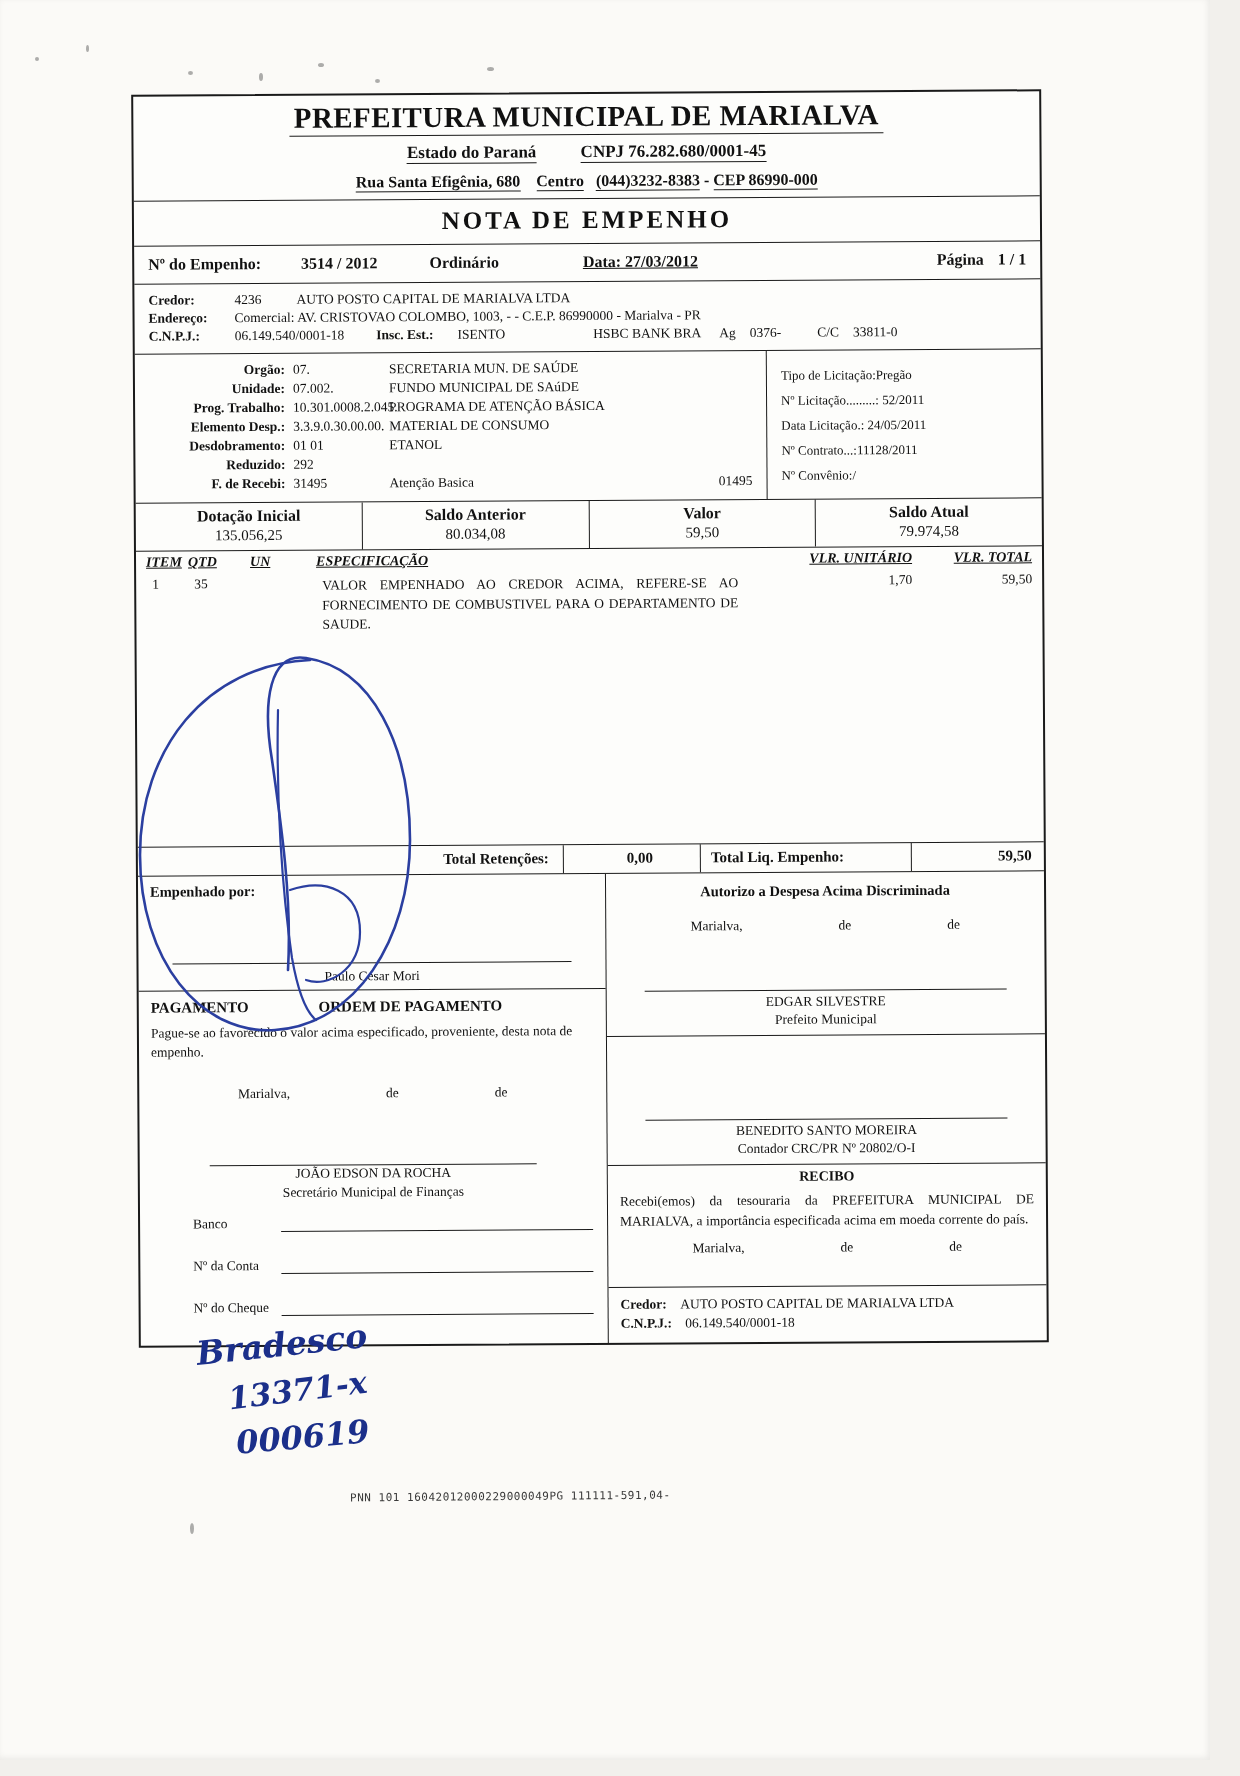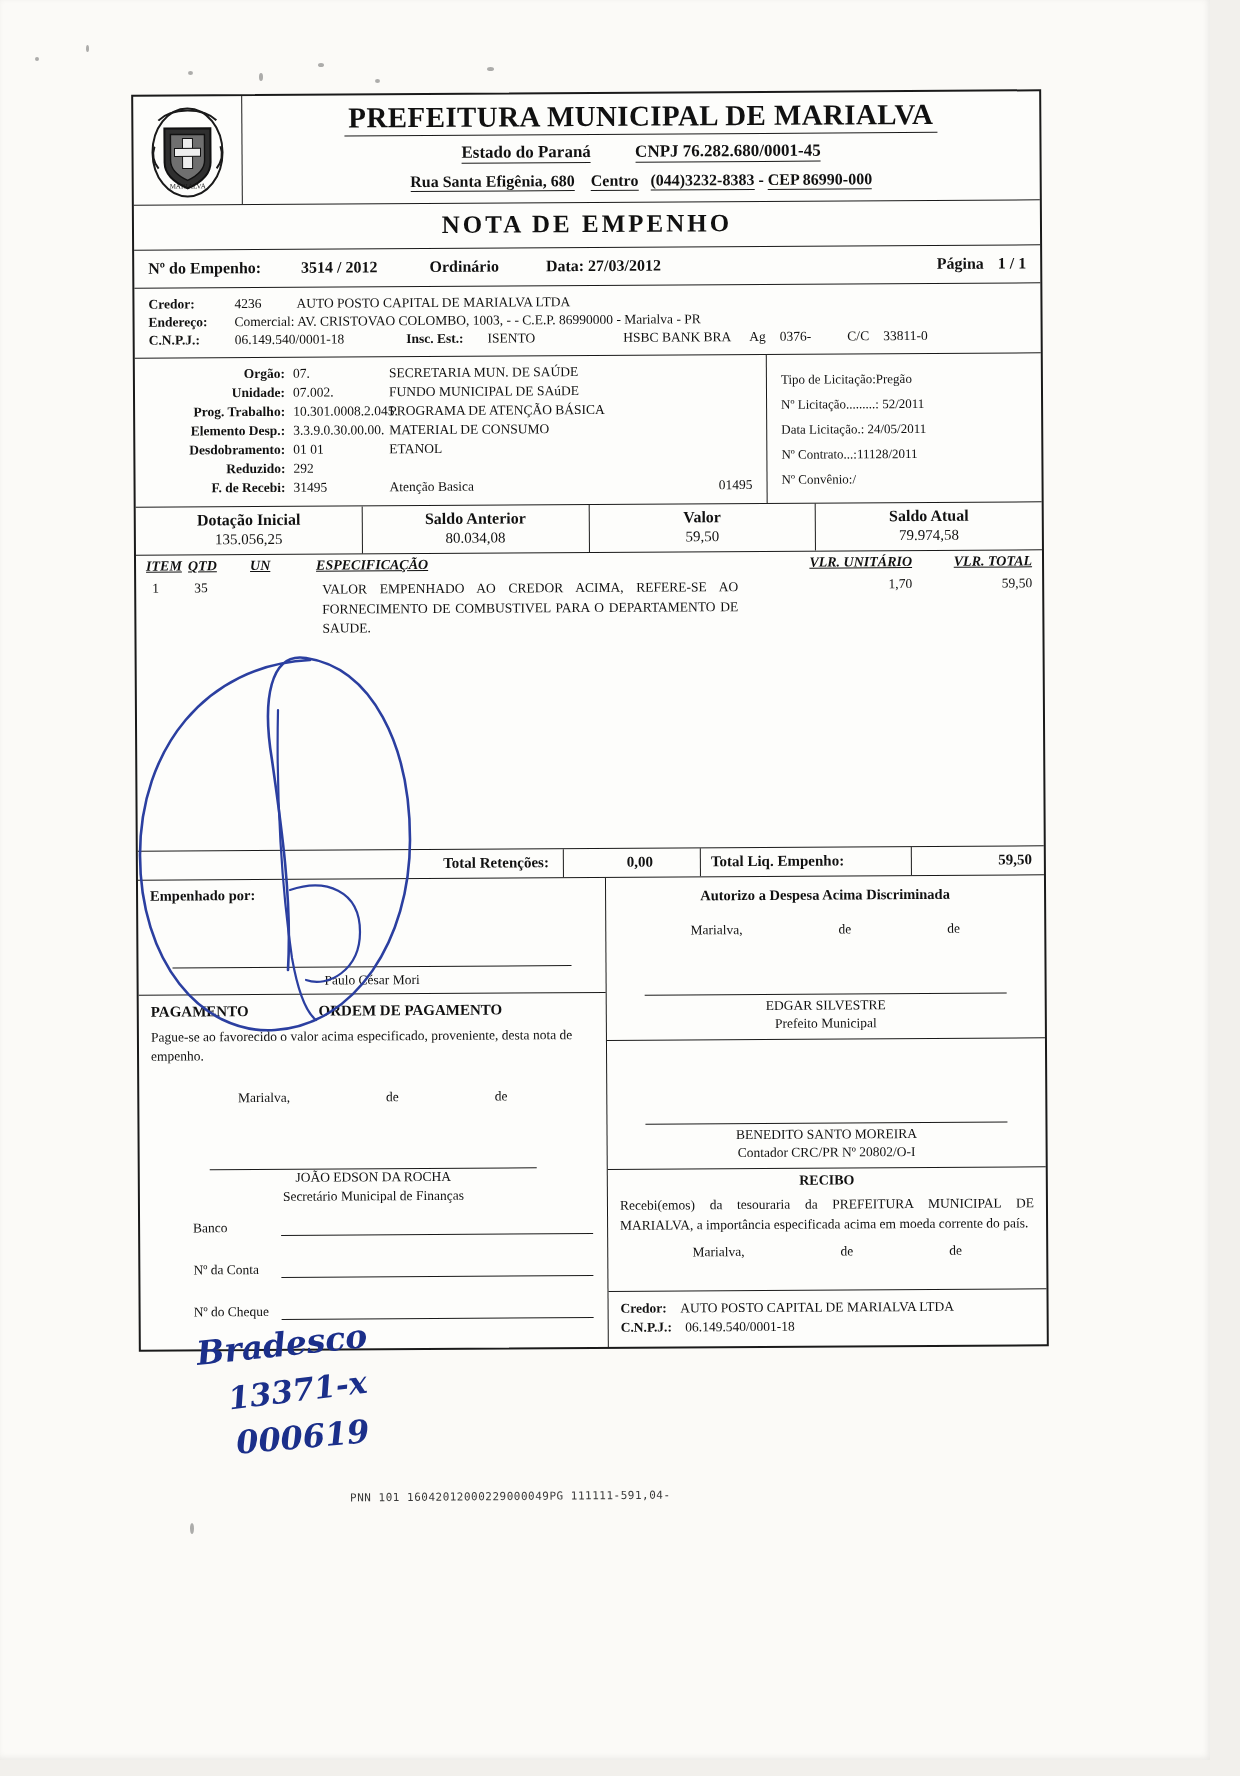--- a/index.html
+++ b/index.html
@@ -109,21 +109,21 @@
     display: flex;
     align-items: baseline;
     font-size: 16px;
     padding: 9px 14px 10px 14px;
     font-weight: bold;
   }
   .emp-row .lbl { font-weight: bold; }
   .emp-row .v { font-weight: bold; }
   .emp-num { margin-left: 40px; }
   .emp-type { margin-left: 52px; }
-  .emp-date { margin-left: 47px; }
+  .emp-date { margin-left: 84px; text-decoration: underline; }
   .emp-page { margin-left: auto; }
 
   
   .cred {
     padding: 6px 14px 7px 14px;
     font-size: 13.5px;
   }
   .cred .line { display: flex; align-items: baseline; margin: 2px 0; }
   .cred .k { font-weight: bold; width: 86px; }
   .cred .num { width: 62px; }
@@ -317,33 +317,20 @@
   <div class="speck" style="left:188px; top:71px;  width:5px; height:4px;"></div>
   <div class="speck" style="left:259px; top:73px;  width:4px; height:8px;"></div>
   <div class="speck" style="left:318px; top:63px;  width:6px; height:4px;"></div>
   <div class="speck" style="left:375px; top:79px;  width:5px; height:4px;"></div>
   <div class="speck" style="left:487px; top:67px;  width:7px; height:4px;"></div>
   <div class="speck" style="left:190px; top:1523px;width:4px; height:11px;"></div>
 
   <div id="doc">
 
     <div class="header row-sep">
-      <div class="crest-cell">
-        <svg class="crest" viewBox="0 0 78 96">
-          <ellipse cx="39" cy="50" rx="35" ry="44" fill="none" stroke="#1a1a1a" stroke-width="2"></ellipse>
-          <path d="M16 26 h46 v34 q0 16 -23 26 q-23 -10 -23 -26 z" fill="#2f2f2f" stroke="#111" stroke-width="2"></path>
-          <path d="M22 32 h34 v26 q0 12 -17 20 q-17 -8 -17 -20 z" fill="#6f6f6f" stroke="#111" stroke-width="1.4"></path>
-          <rect x="34" y="36" width="10" height="30" fill="#eee" stroke="#111" stroke-width="1"></rect>
-          <rect x="26" y="46" width="26" height="8" fill="#eee" stroke="#111" stroke-width="1"></rect>
-          <path d="M10 18 q10 -10 29 -10 q19 0 29 10" fill="none" stroke="#1a1a1a" stroke-width="2"></path>
-          <path d="M6 44 q-4 12 4 22" fill="none" stroke="#1a1a1a" stroke-width="2"></path>
-          <path d="M72 44 q4 12 -4 22" fill="none" stroke="#1a1a1a" stroke-width="2"></path>
-          <text x="39" y="86" font-size="7" text-anchor="middle" fill="#1a1a1a" font-family="Liberation Serif, serif">MARIALVA</text>
-        </svg>
-      </div>
       <div class="header-txt">
         <div class="h-title">PREFEITURA MUNICIPAL DE MARIALVA</div>
         <div class="h-line2">
           <span class="estado">Estado do Paraná</span>
           <span class="cnpj">CNPJ 76.282.680/0001-45</span>
         </div>
         <div class="h-line3">
           <span class="ul">Rua Santa Efigênia, 680</span>
           &nbsp;&nbsp;
           <span class="ul">Centro</span>
@@ -372,21 +359,21 @@
         <span class="num">4236</span>
         <span class="free">AUTO POSTO CAPITAL DE MARIALVA LTDA</span>
       </div>
       <div class="line">
         <span class="k">Endereço:</span>
         <span class="free">Comercial: AV. CRISTOVAO COLOMBO, 1003, -  -  C.E.P. 86990000  -  Marialva  -  PR</span>
       </div>
       <div class="line">
         <span class="k">C.N.P.J.:</span>
         <span>06.149.540/0001-18</span>
-        <span class="inline-k" style="margin-left:62px;">Insc. Est.:</span>
+        <span class="inline-k" style="margin-left:32px;">Insc. Est.:</span>
         <span style="margin-left:24px;">ISENTO</span>
         <span style="margin-left:88px;">HSBC BANK BRA</span>
         <span style="margin-left:18px;">Ag</span>
         <span style="margin-left:14px;">0376-</span>
         <span style="margin-left:36px;">C/C</span>
         <span style="margin-left:14px;">33811-0</span>
       </div>
     </div>
 
     <div class="orgblock row-sep">

